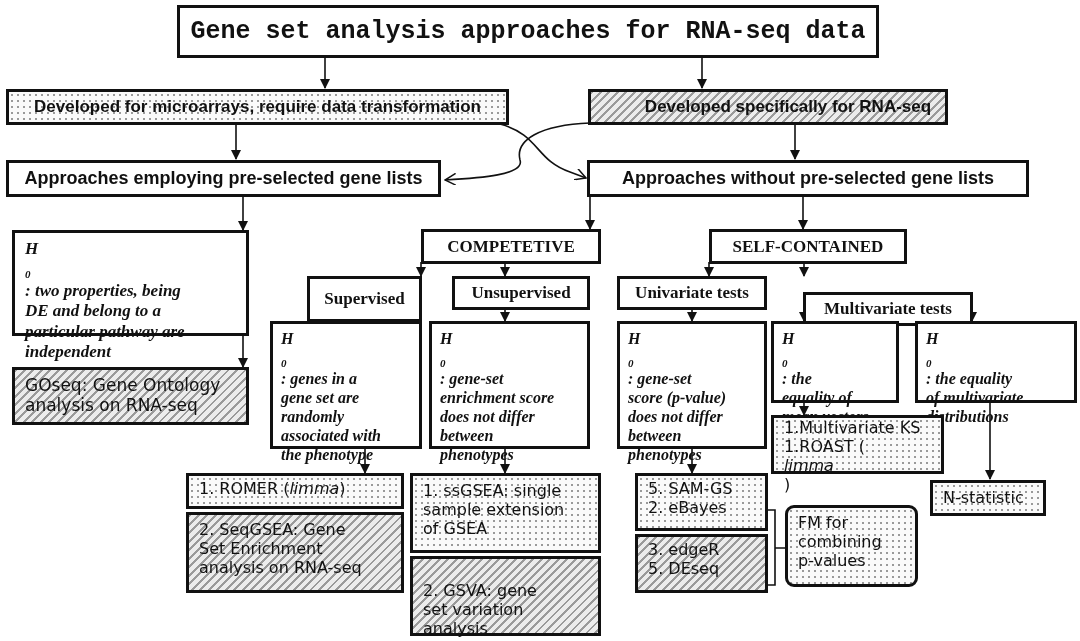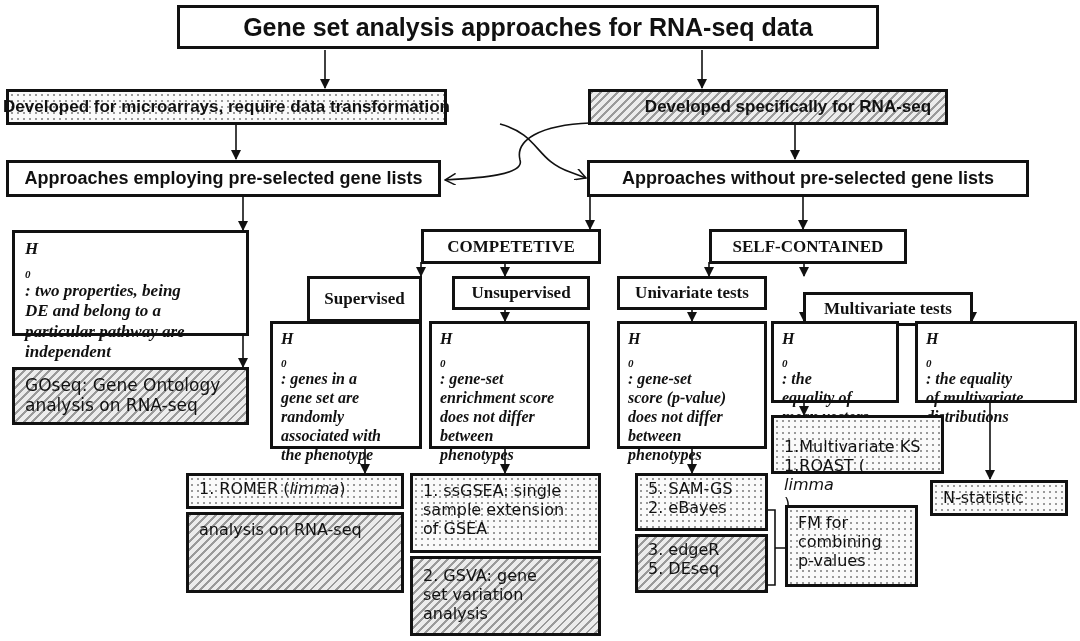--- a/index.html
+++ b/index.html
@@ -52,25 +52,25 @@
     <line x1="972" y1="309" x2="972" y2="321" marker-end="url(#ah)"></line>
     <line x1="804" y1="402" x2="804" y2="415" marker-end="url(#ah)"></line>
     <line x1="990" y1="402" x2="990" y2="479" marker-end="url(#ah)"></line>
     <line x1="365" y1="448" x2="365" y2="473" marker-end="url(#ah)"></line>
     <line x1="505" y1="448" x2="505" y2="473" marker-end="url(#ah)"></line>
     <line x1="692" y1="448" x2="692" y2="473" marker-end="url(#ah)"></line>
     <path d="M767,510 L775,510 L775,585 L767,585 M775,548 L785,548"></path>
   </g>
 </svg>
 
-<div class="box center sans-bold" style="left:177px;top:5px;width:702px;height:44px;font-size:25px;border-width:3px;">
+<div class="box center sans-bold" style="left:177px;top:5px;width:702px;height:53px;font-size:25px;border-width:3px;font-family:Liberation Mono, monospace;">
   <span>Gene set analysis approaches for RNA-seq data</span>
 </div>
 
-<div class="box dots center sans-bold" style="left:6px;top:89px;width:441px;height:36px;font-size:17px;">
+<div class="box dots center sans-bold" style="left:6px;top:89px;width:503px;height:36px;font-size:17px;">
   <span>Developed for microarrays, require data transformation</span>
 </div>
 <div class="box hatch center sans-bold" style="left:588px;top:89px;width:360px;height:36px;font-size:17px;padding-left:40px;">
   <span>Developed specifically for RNA-seq</span>
 </div>
 
 <div class="box center sans-bold" style="left:6px;top:160px;width:435px;height:37px;font-size:18px;">
   <span>Approaches employing pre-selected gene lists</span>
 </div>
 <div class="box center sans-bold" style="left:587px;top:160px;width:442px;height:37px;font-size:18px;">
@@ -110,29 +110,31 @@
   <span>enrichment score</span>
   <span>does not differ</span>
   <span>between</span>
   <span>phenotypes</span>
 </div>
 
 <div class="box dots mono txt" style="left:186px;top:473px;width:218px;height:36px;font-size:16px;">
   <span>1. ROMER (</span><i>limma</i><span>)</span>
 </div>
 <div class="box hatch mono txt lines" style="left:186px;top:512px;width:218px;height:81px;font-size:16px;padding-top:6px;">
+  <span>2. SeqGSEA: Gene</span>
+  <span>Set Enrichment</span>
   <span>analysis on RNA-seq</span>
 </div>
 
 <div class="box dots mono txt lines" style="left:410px;top:473px;width:191px;height:80px;font-size:16px;padding-top:6px;">
   <span>1. ssGSEA: single</span>
   <span>sample extension</span>
   <span>of GSEA</span>
 </div>
-<div class="box hatch mono txt lines" style="left:410px;top:556px;width:191px;height:80px;font-size:16px;padding-top:8px;">
+<div class="box hatch mono txt lines" style="left:410px;top:556px;width:191px;height:80px;font-size:16px;padding-top:23px;">
   <span>2. GSVA: gene</span>
   <span>set variation</span>
   <span>analysis</span>
 </div>
 
 <div class="box center serif-bold" style="left:709px;top:229px;width:198px;height:35px;font-size:17px;">
   <span>SELF-CONTAINED</span>
 </div>
 <div class="box center serif-bold" style="left:617px;top:276px;width:150px;height:34px;font-size:17px;">
   <span>Univariate tests</span>
@@ -152,35 +154,35 @@
   <span><span>H</span><sub>0</sub><span>: the</span></span>
   <span>equality of</span>
   <span>mean vectors</span>
 </div>
 <div class="box serif-bi txt h0 lines" style="left:915px;top:321px;width:162px;height:82px;padding:6px 8px;font-size:16px;">
   <span><span>H</span><sub>0</sub><span>: the equality</span></span>
   <span>of multivariate</span>
   <span>distributions</span>
 </div>
 
-<div class="box dots mono txt lines" style="left:771px;top:415px;width:173px;height:59px;font-size:16px;padding-top:20px;">
+<div class="box dots mono txt lines" style="left:771px;top:415px;width:173px;height:59px;font-size:16px;padding-top:1px;">
   <span>1.Multivariate KS</span>
   <span><span>1.ROAST (</span><i>limma</i><span>)</span></span>
 </div>
 
-<div class="box dots mono txt" style="left:930px;top:480px;width:138px;height:36px;font-size:16px;padding-top:6px;">
+<div class="box dots mono txt" style="left:930px;top:480px;width:116px;height:36px;font-size:16px;padding-top:6px;">
   <span>N-statistic</span>
 </div>
 
 <div class="box dots mono txt lines" style="left:635px;top:473px;width:133px;height:58px;font-size:16px;padding-top:4px;">
   <span>5. SAM-GS</span>
   <span>2. eBayes</span>
 </div>
 <div class="box hatch mono txt lines" style="left:635px;top:534px;width:133px;height:59px;font-size:16px;padding-top:4px;">
   <span>3. edgeR</span>
   <span>5. DEseq</span>
 </div>
 
-<div class="box dots mono txt lines" style="left:785px;top:505px;width:133px;height:82px;font-size:16px;padding-top:6px;">
+<div class="box dots mono txt lines" style="left:785px;top:505px;width:133px;height:82px;font-size:16px;padding-top:6px;border-radius:9px;">
   <span>FM for</span>
   <span>combining</span>
   <span>p-values</span>
 </div>
 
 </body></html>

